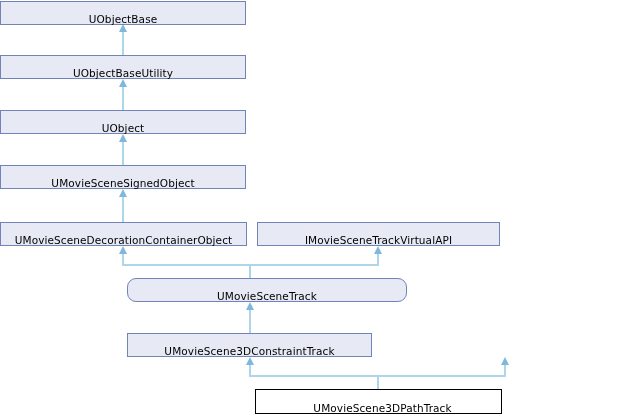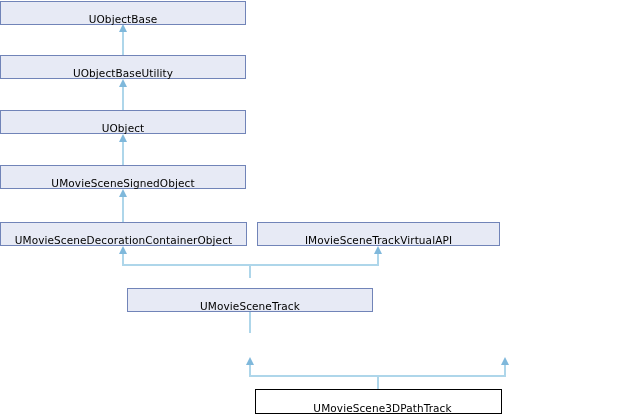--- a/index.html
+++ b/index.html
@@ -130,22 +130,25 @@
   </div>
 
   <div class="node" style="left:0px; top:165px; width:246px; height:24px;">
     <span class="node-label">UMovieSceneSignedObject</span>
   </div>
 
   <div class="node" style="left:257px; top:222px; width:243px; height:24px;">
     <span class="node-label">IMovieSceneTrackVirtualAPI</span>
   </div>
 
-  <div class="node" style="left:127px; top:288px; width:246px; height:24px;">
+  <div class="node" style="left:127px; top:278px; width:280px; height:24px;border-radius:9px;">
     <span class="node-label">UMovieSceneTrack</span>
   </div>
 
+  <div class="node" style="left:127px; top:333px; width:245px; height:24px;">
+    <span class="node-label">UMovieScene3DConstraintTrack</span>
+  </div>
 
 
   <div class="node current" style="left:255px; top:389px; width:247px; height:25px;padding-left:8px;">
     <span class="node-label">UMovieScene3DPathTrack</span>
   </div>
 </div>
 
 </body></html>

